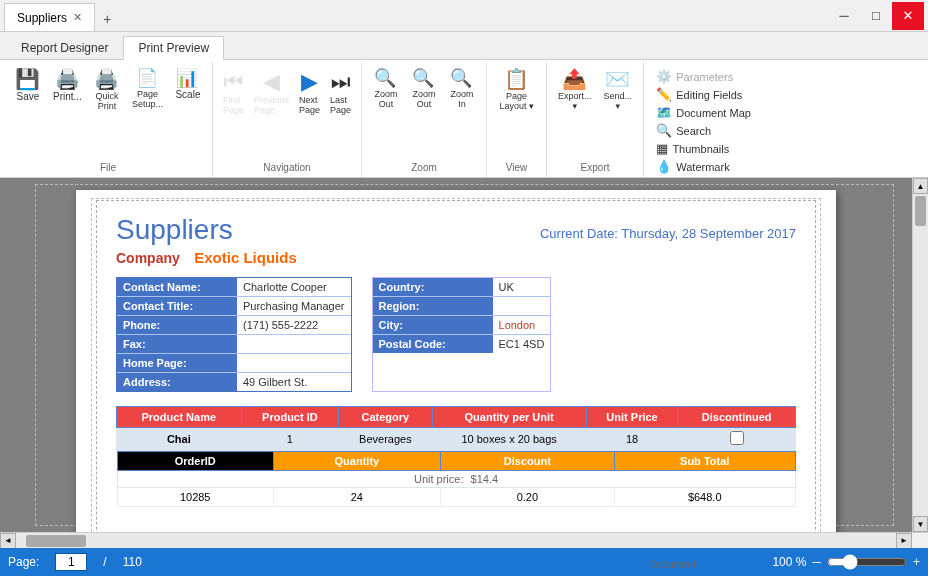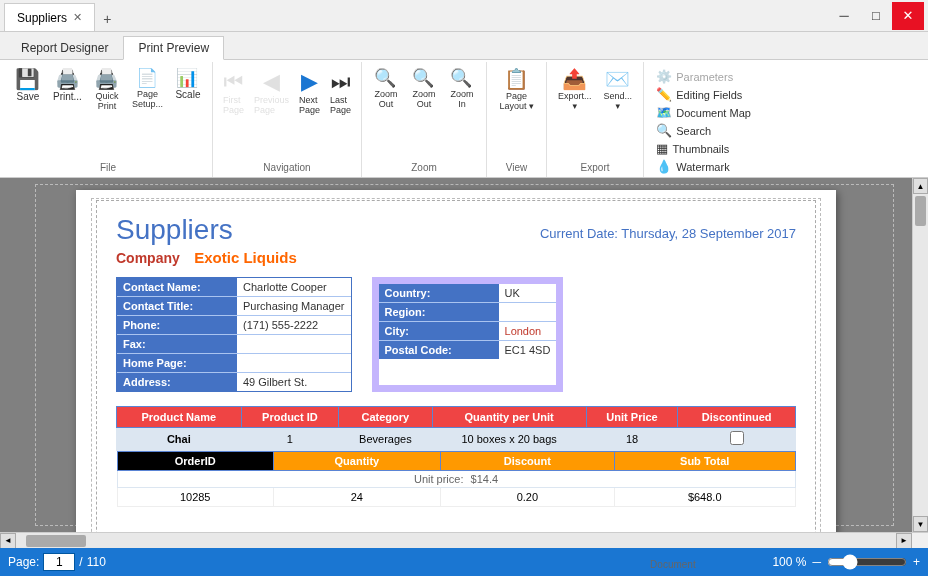--- a/index.html
+++ b/index.html
@@ -280,21 +280,21 @@
       background: #1a76d2;
       height: 28px;
       display: flex;
       align-items: center;
       padding: 0 8px;
       gap: 8px;
     }
     .page-nav {
       display: flex;
       align-items: center;
-      gap: 4px;
+      gap: 16px;
       color: white;
       font-size: 12px;
     }
     .page-input {
       width: 32px;
       height: 18px;
       text-align: center;
       font-size: 12px;
       border: 1px solid #0056a0;
       background: white;
@@ -513,21 +513,21 @@
           <div class="info-row">
             <div class="info-label">Home Page:</div>
             <div class="info-value"></div>
           </div>
           <div class="info-row">
             <div class="info-label">Address:</div>
             <div class="info-value">49 Gilbert St.</div>
           </div>
         </div>
 
-        <div style="border: 7px solid #c4b5fd;">
+        <div style="border: 1px solid #c4b5fd;">
           <div class="info-row">
             <div class="info-label">Country:</div>
             <div class="info-value">UK</div>
           </div>
           <div class="info-row">
             <div class="info-label">Region:</div>
             <div class="info-value"></div>
           </div>
           <div class="info-row">
             <div class="info-label">City:</div>

